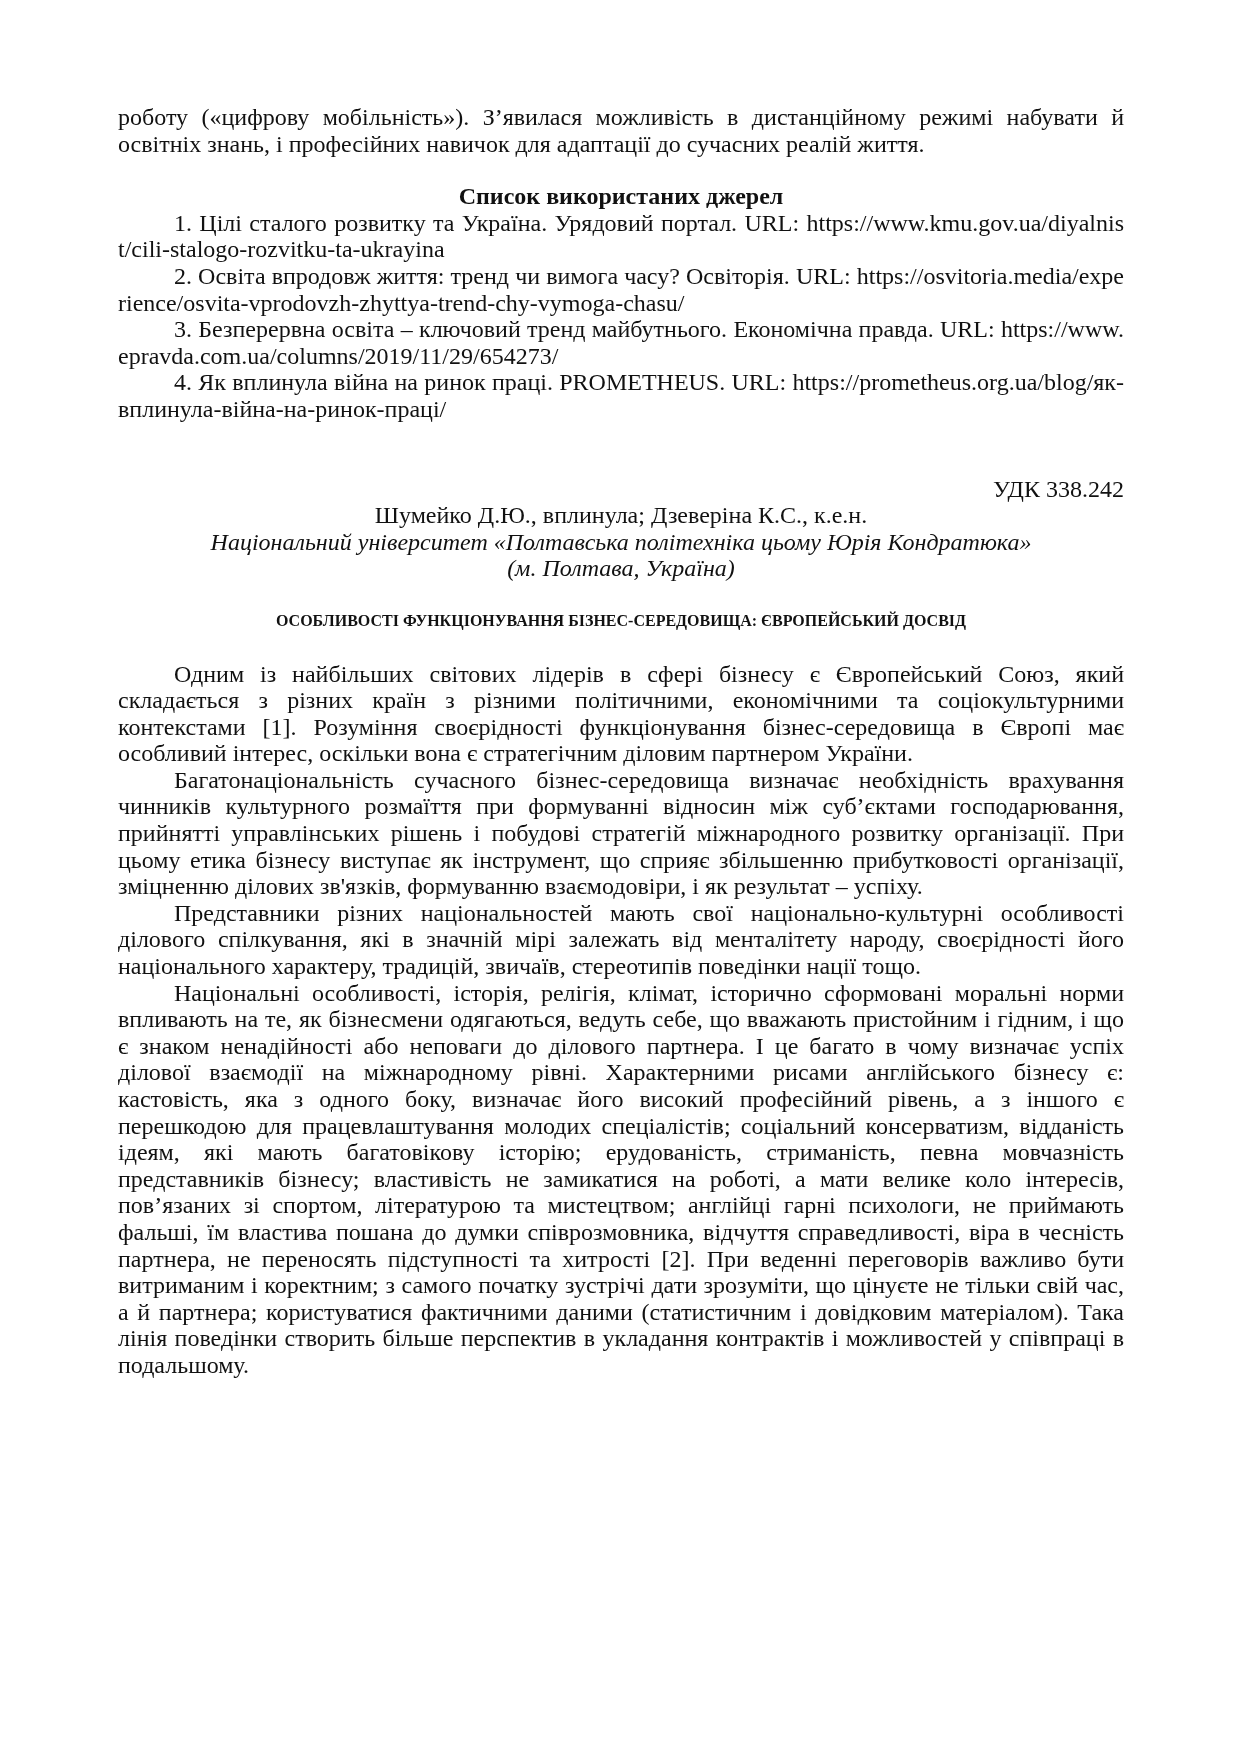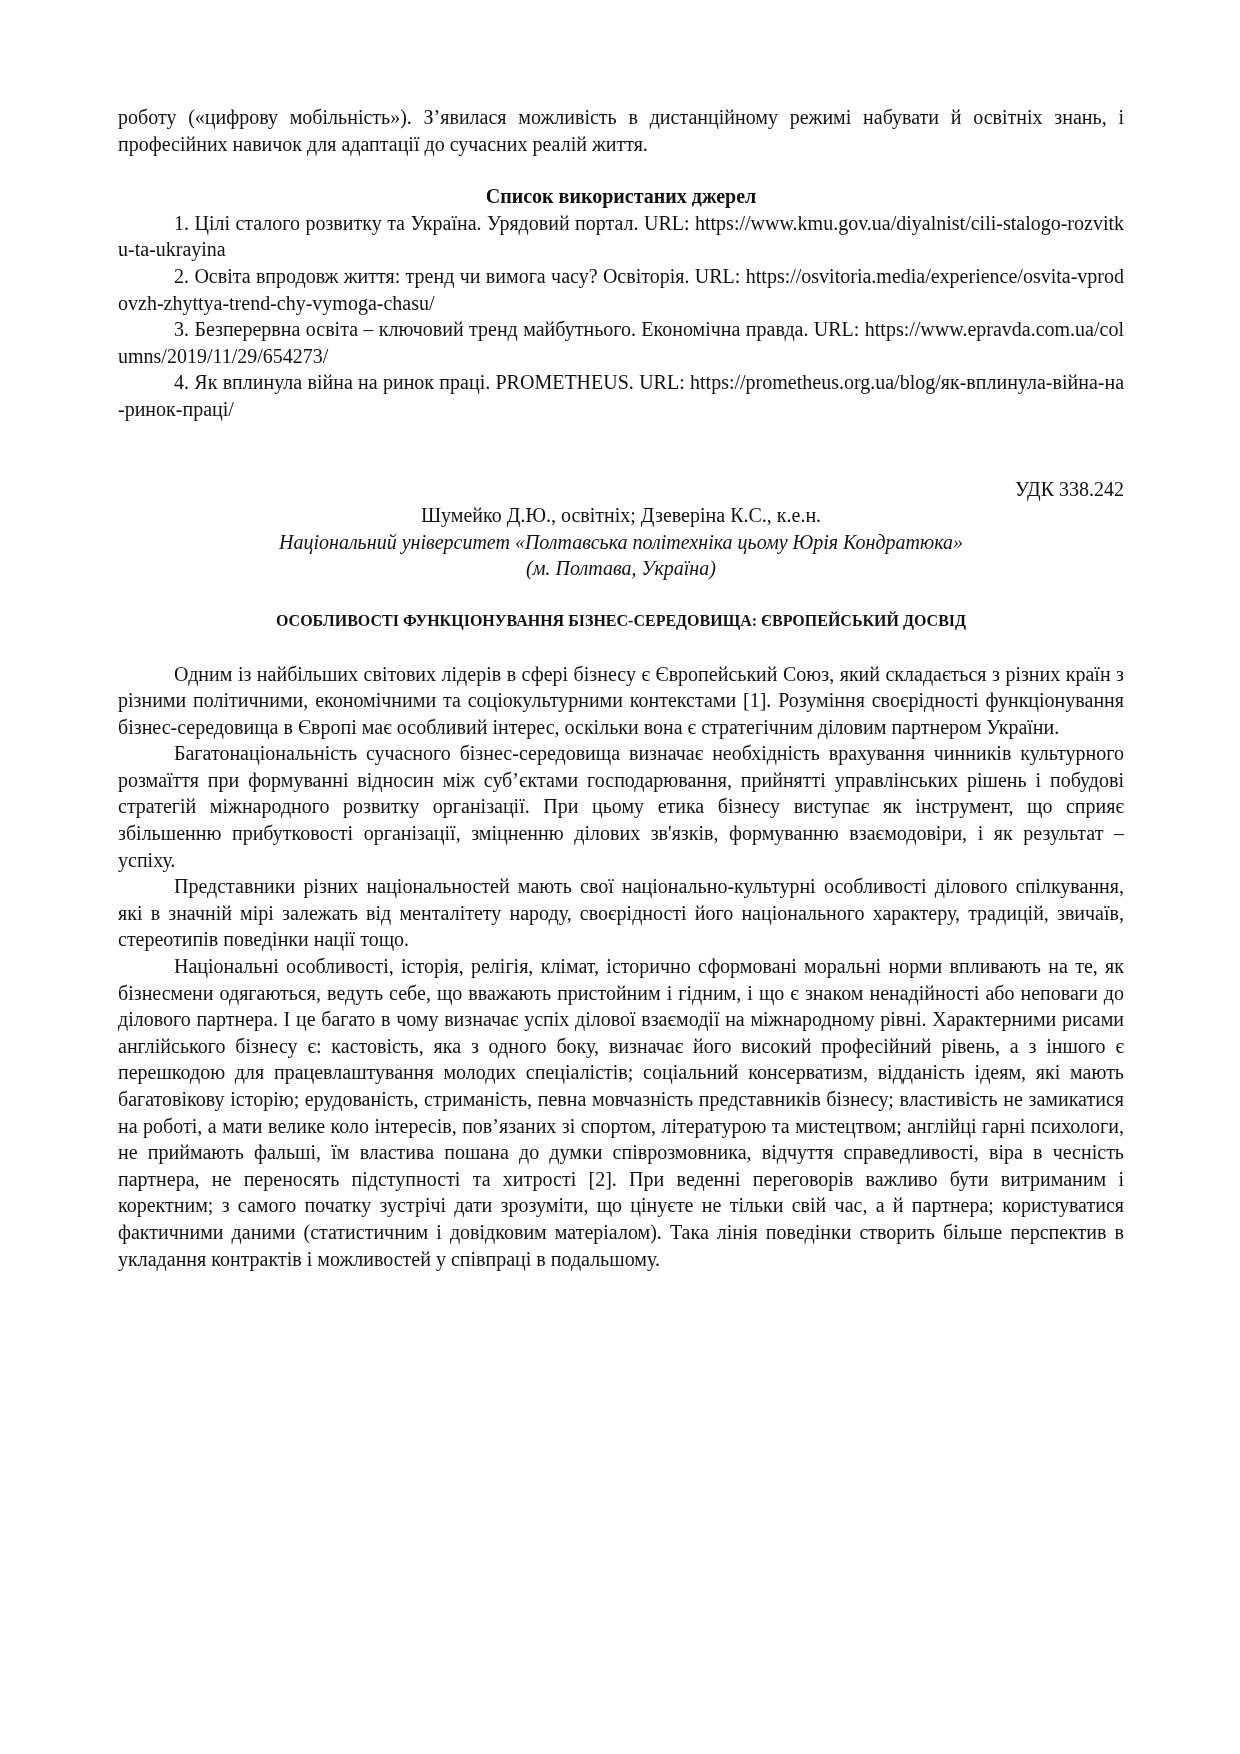--- a/index.html
+++ b/index.html
@@ -1,19 +1,19 @@
 <!DOCTYPE html>
 <html><head>
 <meta charset="utf-8">
 <style>
   html, body { margin: 0; padding: 0; background: #ffffff; }
   body { width: 1240px; height: 1754px; position: relative; overflow: hidden;
          font-family: "Liberation Serif", "DejaVu Serif", serif; color: #111; }
   .page { position: absolute; left: 118px; top: 104px; width: 1006px; }
-  .p { font-size: 20px; line-height: 26.6px; text-align: justify; margin: 0; }
+  .p { font-size: 24px; line-height: 26.6px; text-align: justify; margin: 0; }
   .indent { text-indent: 56px; }
   .center { text-align: center; }
   .bold { font-weight: bold; }
   .italic { font-style: italic; }
   .refs-title { margin-top: 26px; font-family: Liberation Serif, serif; }
   .ref { text-indent: 56px; text-align: justify; text-align-last: left; }
   .ref .url { word-break: break-all; }
   .udk { margin-top: 53px; text-align: right; }
   .title { margin-top: 26px; font-weight: bold; text-align: center; font-size: 16px; line-height: 26.6px; }
   .body-start { margin-top: 26px; }
@@ -30,21 +30,21 @@
   <p class="p center bold refs-title">Список використаних джерел</p>
 
   <div>
     <p class="p ref"><span>1.</span> <span>Цілі сталого розвитку та Україна. Урядовий портал. URL:</span> <span class="url">https://www.kmu.gov.ua/diyalnist/cili-stalogo-rozvitku-ta-ukrayina</span></p>
     <p class="p ref"><span>2.</span> <span>Освіта впродовж життя: тренд чи вимога часу? Освіторія. URL:</span> <span class="url">https://osvitoria.media/experience/osvita-vprodovzh-zhyttya-trend-chy-vymoga-chasu/</span></p>
     <p class="p ref"><span>3.</span> <span>Безперервна освіта – ключовий тренд майбутнього. Економічна правда. URL:</span> <span class="url">https://www.epravda.com.ua/columns/2019/11/29/654273/</span></p>
     <p class="p ref"><span>4.</span> <span>Як вплинула війна на ринок праці. PROMETHEUS. URL:</span> <span class="url">https://prometheus.org.ua/blog/як-вплинула-війна-на-ринок-праці/</span></p>
   </div>
 
   <p class="p udk">УДК 338.242</p>
-  <p class="p center">Шумейко Д.Ю., освітніх; Дзеверіна К.С., к.е.н.</p>
+  <p class="p center">Шумейко Д.Ю., вплинула; Дзеверіна К.С., к.е.н.</p>
   <p class="p center italic">Національний університет «Полтавська політехніка цьому Юрія Кондратюка»</p>
   <p class="p center italic">(м. Полтава, Україна)</p>
 
   <p class="title">ОСОБЛИВОСТІ ФУНКЦІОНУВАННЯ БІЗНЕС-СЕРЕДОВИЩА: ЄВРОПЕЙСЬКИЙ ДОСВІД</p>
 
   <div class="body-start">
     <p class="p indent">Одним із найбільших світових лідерів в сфері бізнесу є Європейський Союз, який складається з різних країн з різними політичними, економічними та соціокультурними контекстами [1]. Розуміння своєрідності функціонування бізнес-середовища в Європі має особливий інтерес, оскільки вона є стратегічним діловим партнером України.</p>
     <p class="p indent">Багатонаціональність сучасного бізнес-середовища визначає необхідність врахування чинників культурного розмаїття при формуванні відносин між суб’єктами господарювання, прийнятті управлінських рішень і побудові стратегій міжнародного розвитку організації. При цьому етика бізнесу виступає як інструмент, що сприяє збільшенню прибутковості організації, зміцненню ділових зв'язків, формуванню взаємодовіри, і як результат – успіху.</p>
     <p class="p indent">Представники різних національностей мають свої національно-культурні особливості ділового спілкування, які в значній мірі залежать від менталітету народу, своєрідності його національного характеру, традицій, звичаїв, стереотипів поведінки нації тощо.</p>
     <p class="p indent">Національні особливості, історія, релігія, клімат, історично сформовані моральні норми впливають на те, як бізнесмени одягаються, ведуть себе, що вважають пристойним і гідним, і що є знаком ненадійності або неповаги до ділового партнера. І це багато в чому визначає успіх ділової взаємодії на міжнародному рівні. Характерними рисами англійського бізнесу є: кастовість, яка з одного боку, визначає його високий професійний рівень, а з іншого є перешкодою для працевлаштування молодих спеціалістів; соціальний консерватизм, відданість ідеям, які мають багатовікову історію; ерудованість,  стриманість, певна мовчазність представників бізнесу; властивість не замикатися на роботі, а мати велике коло інтересів, пов’язаних зі спортом, літературою та мистецтвом; англійці гарні психологи, не приймають фальші, їм властива пошана до думки співрозмовника, відчуття справедливості, віра в чесність партнера, не переносять підступності та хитрості [2]. При веденні переговорів важливо бути витриманим і коректним; з самого початку зустрічі дати зрозуміти, що цінуєте не тільки свій час, а й партнера; користуватися фактичними даними (статистичним і довідковим матеріалом). Така лінія поведінки створить більше перспектив в укладання контрактів і можливостей у співпраці в подальшому.</p>

